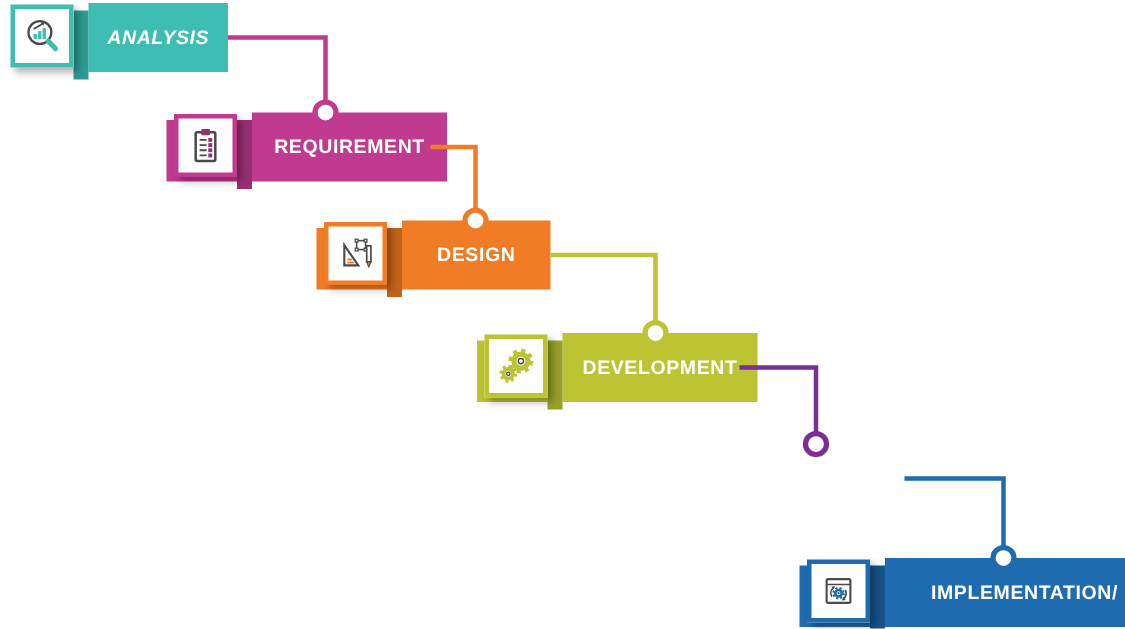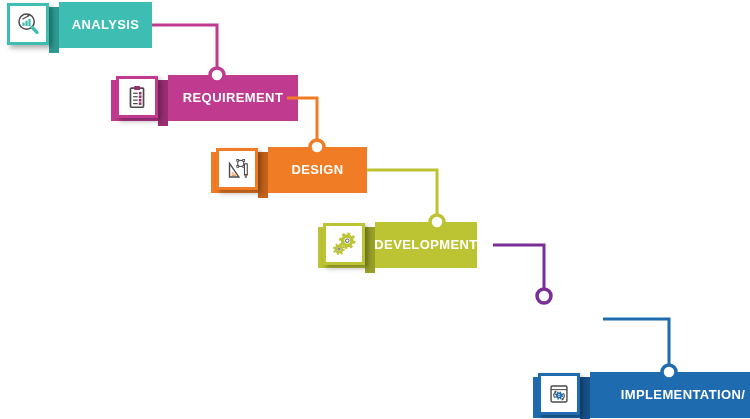--- a/index.html
+++ b/index.html
@@ -29,35 +29,35 @@
   }
   .icon-box{
     position:absolute;left:-52px;top:1px;width:36px;height:36px;
     background:#ffffff;border:3px solid var(--c);
     box-shadow:3px 3px 5px rgba(0,0,0,.33);
     display:flex;align-items:center;justify-content:center;
   }
   .s1{left:59px;top:2px;width:93px;}
   .s2{left:168px;top:75px;width:130px;}
   .s3{left:268px;top:147px;width:99px;}
-  .s4{left:375px;top:222px;width:102px;}
+  .s4{left:375px;top:222px;width:130px;}
   .s5{left:480px;top:296px;width:123px;}
   .s6{left:590px;top:372px;width:158px;}
   svg.connectors{
     position:absolute;left:0;top:0;pointer-events:none;
   }
   .conn polyline{fill:none;stroke:currentColor;stroke-width:3;}
   .conn circle{fill:#ffffff;stroke:currentColor;stroke-width:3.5;}
 </style>
 </head>
 <body>
 
 <div class="canvas">
 
-  <div class="step s1" style="--c: #3EBDB2; --cd: #2D9B91; color: rgb(62, 189, 178);">
+  <div class="step s1" style="--c: #3EBDB2; --cd: #2D9B91; color: rgb(62, 189, 178); font-style: italic;">
 
     <div class="fold"></div>
     <div class="icon-box">
       <svg width="28" height="28" viewBox="0 0 30 30">
         <circle cx="13.5" cy="12.5" r="8.2" fill="none" stroke="#4a4a4a" stroke-width="1.6"></circle>
         <rect x="9" y="13.5" width="2.4" height="3.6" fill="var(--c)"></rect>
         <rect x="12.2" y="11.5" width="2.4" height="5.6" fill="var(--c)"></rect>
         <rect x="15.4" y="9.5" width="2.4" height="7.6" fill="var(--c)"></rect>
         <path d="M9,10 L15.2,6.4" fill="none" stroke="#4a4a4a" stroke-width="1.3"></path>
         <path d="M16.9,5.2 L13.9,5.4 L15.9,7.6 Z" fill="#4a4a4a"></path>

